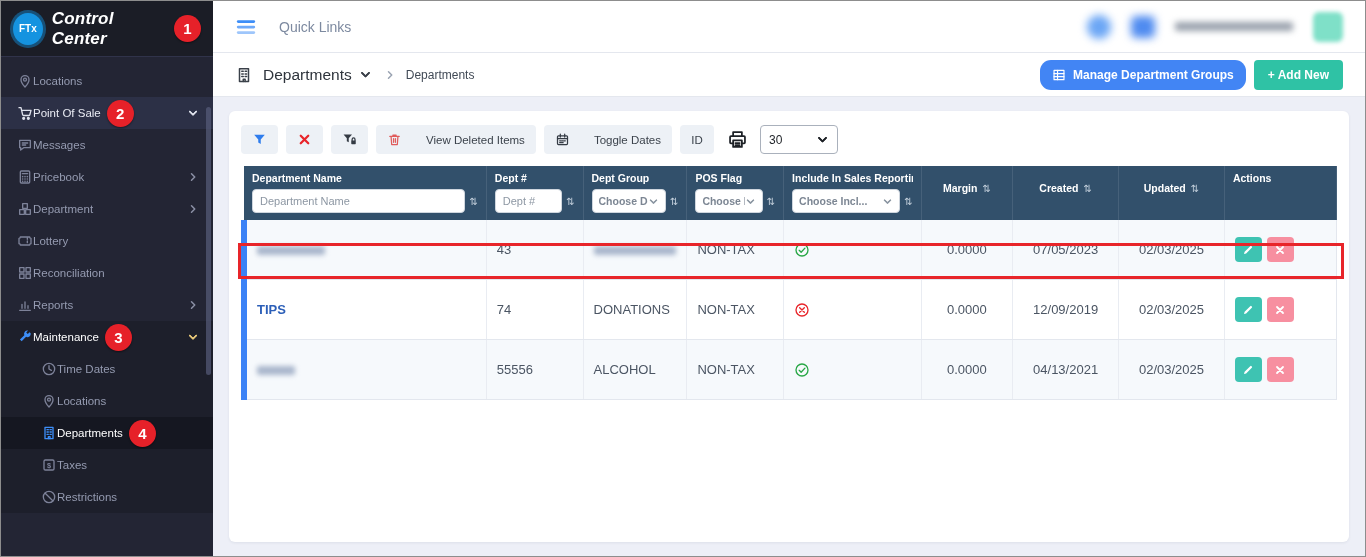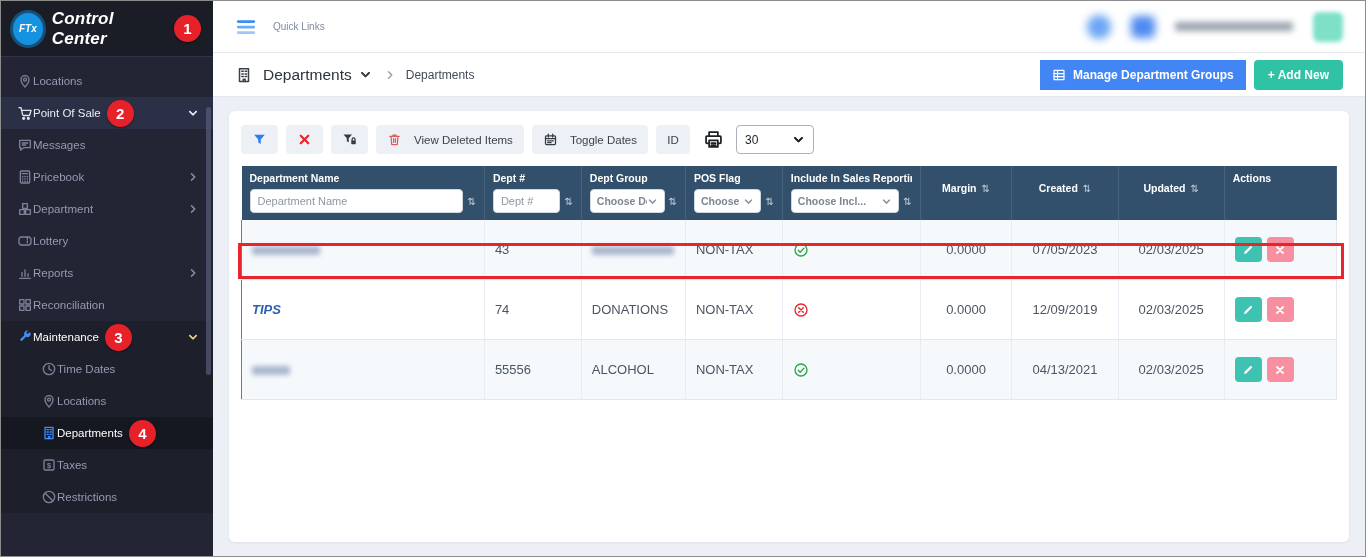--- a/index.html
+++ b/index.html
@@ -6,21 +6,21 @@
   html,body { background:#cfcfcf; font-family:"Liberation Sans", sans-serif; }
   .window { width:1366px; height:557px; border:1px solid #8d8d8d; background:#edeff7;
             display:flex; overflow:hidden; position:relative; }
 
   
   .sidebar { width:212px; min-width:212px; background:#232534; height:100%; position:relative; }
   .logo { height:56px; background:#1b1d26; display:flex; align-items:center; padding:0 12px; gap:9px;
           border-bottom:1px solid #30334a; }
   .gear { width:32px; height:32px; border-radius:50%; background:#1593e0; color:#fff;
           display:flex; align-items:center; justify-content:center; font-size:10px; font-weight:bold;
-          font-style:italic; box-shadow:0 0 0 3px rgba(21,147,224,.45); }
+          box-shadow:0 0 0 3px rgba(21,147,224,.45); }
   .logo-text { color:#fff; font-size:17px; font-weight:bold; font-style:italic; letter-spacing:.2px; }
   .num-badge { min-width:27px; height:27px; border-radius:50%; background:#e62129; color:#fff;
                font-size:15px; font-weight:bold; display:inline-flex; align-items:center; justify-content:center;
                box-shadow:0 1px 2px rgba(0,0,0,.45); flex:none; }
   .side-nav { padding-top:8px; }
   .side-item { height:32px; display:flex; align-items:center; gap:0; padding:0 14px 0 16px;
                color:#959bb1; font-size:11.5px; cursor:pointer; position:relative; }
   .side-item .ic { width:16px; height:16px; color:#7d8299; flex:none; }
   .side-item .lbl { white-space:nowrap; }
   .side-item .chev { margin-left:auto; width:12px; height:12px; color:#8b90a5; }
@@ -35,49 +35,49 @@
   .side-item.sub-active .ic { color:#3d8ef8; }
   .side-item .num-badge { margin-left:6px; }
   .side-scrollbar { position:absolute; right:2px; top:106px; width:5px; height:268px;
                     background:#5a6180; border-radius:3px; opacity:.65; }
 
   
   .main { flex:1; display:flex; flex-direction:column; min-width:0; }
   .topbar { height:52px; background:#fff; border-bottom:1px solid #e4e7ee; display:flex;
             align-items:center; padding:0 22px; }
   .menu-btn { width:22px; height:22px; color:#3d8ef8; cursor:pointer; }
-  .quick-links { margin-left:16px; color:#7d8aa0; font-size:10px; cursor:pointer; }
+  .quick-links { margin-left:22px; color:#7d8aa0; font-size:14px; cursor:pointer; }
   .top-right { margin-left:auto; display:flex; align-items:center; gap:20px; }
   .search-dot { width:24px; height:24px; border-radius:50%; background:#6ba6f5; filter:blur(4px); cursor:pointer; }
   .chat-dot { width:24px; height:22px; border-radius:5px; background:#4f8bf0; filter:blur(4px); cursor:pointer; }
   .user-name-redacted { width:118px; height:9px; border-radius:2px; background:#9aa2ad; filter:blur(3px); }
   .avatar { width:30px; height:30px; border-radius:6px; background:#7fe0c8; filter:blur(2px); cursor:pointer; }
 
   .pagebar { height:44px; background:#fff; border-bottom:1px solid #e4e7ee; display:flex;
              align-items:center; padding:0 22px; }
   .pb-icon { width:18px; height:18px; color:#3a4049; }
   .pb-title { margin-left:10px; font-size:15.5px; color:#2e343c; font-weight:500; cursor:pointer; }
   .pb-caret { width:13px; height:13px; color:#3a4049; margin-left:7px; cursor:pointer; }
   .pb-sep { width:12px; height:12px; color:#9aa3b2; margin:0 10px 0 12px; }
   .pb-trail { font-size:12px; color:#414a56; }
   .pb-right { margin-left:auto; display:flex; gap:8px; }
-  .btn-blue { background:#4285f4; color:#fff; border:none; border-radius:0; font-size:12px; font-weight:bold;
+  .btn-blue { background:#4285f4; color:#fff; border:none; border-radius:11px; font-size:12px; font-weight:bold;
               padding:8px 12px; display:flex; align-items:center; gap:7px; cursor:pointer; font-family:inherit; }
   .btn-teal { background:#2fc2a5; color:#fff; border:none; border-radius:4px; font-size:12px; font-weight:bold;
               padding:8px 14px; cursor:pointer; font-family:inherit; }
   .btn-blue .ic { width:14px; height:14px; }
 
   .content { flex:1; padding:14px 16px; overflow:hidden; }
   .card { background:#fff; border-radius:6px; height:100%; padding:14px 12px;
           box-shadow:0 1px 3px rgba(40,50,80,.08); position:relative; }
 
   
   .toolbar { display:flex; align-items:center; gap:8px; }
   .tb-btn { background:#edf1f6; border:none; border-radius:4px; height:29px; min-width:34px;
-            display:flex; align-items:center; justify-content:center; gap:12px; padding:0 11px;
+            display:flex; align-items:center; justify-content:center; gap:24px; padding:0 11px;
             font-size:11.5px; color:#3c434c; cursor:pointer; font-family:inherit; }
   .tb-btn .ic { width:15px; height:15px; }
   .ic-filter { color:#2f7ded; }
   .ic-x { color:#e8252a; }
   .ic-funnel-lock { color:#343b44; }
   .ic-trash { color:#e05b5b; }
   .ic-cal { color:#343b44; }
   .print-btn { background:none; border:none; width:30px; height:29px; display:flex; align-items:center;
                justify-content:center; cursor:pointer; color:#1d2126; }
   .print-btn .ic { width:21px; height:21px; }
@@ -100,21 +100,21 @@
                font-size:11px; color:#333; font-family:inherit; }
   .flt input::placeholder { color:#8d97a3; }
   .flt .sel { flex:1; min-width:0; height:24px; background:#fff; border:1px solid #cfd6de; border-radius:4px;
               display:flex; align-items:center; justify-content:space-between; padding:0 6px; cursor:pointer; }
   .flt .sel .sel-txt { font-size:10.5px; color:#7c8693; white-space:nowrap; overflow:hidden; }
   .flt .sel .ic { width:11px; height:11px; color:#8d97a3; flex:none; }
   tbody td { font-size:13px; color:#4b5563; height:31px; padding:17px 10px; border-bottom:1px solid #e3e7ee;
              border-right:1px solid #e9ecf2; white-space:nowrap; overflow:hidden; }
   tbody tr:nth-child(odd) td { background:#f6f9fc; }
   tbody tr:nth-child(even) td { background:#fff; }
-  tbody tr td:first-child { border-left:1px solid #3b82f6;font-style:italic; }
+  tbody tr td:first-child { border-left:6px solid #3b82f6; }
   tbody tr td:last-child { border-right:1px solid #e3e7ee; }
   td.c { text-align:center; }
   .dept-link { color:#2c5fb8; font-weight:bold; cursor:pointer; }
   .redact { display:inline-block; height:9px; border-radius:2px; background:#a9b6cc; filter:blur(2.5px); vertical-align:middle; }
   .flag-ic { width:16px; height:16px; display:inline-block; vertical-align:middle; }
   .flag-yes { color:#28a745; }
   .flag-no { color:#e8252a; }
   .act-btn { width:27px; height:25px; border:none; border-radius:4px; color:#fff; display:inline-flex;
              align-items:center; justify-content:center; cursor:pointer; margin-right:5px; }
   .act-edit { background:#3ec3b2; }
@@ -207,41 +207,41 @@
             <svg viewBox="0 0 24 24" fill="none" stroke="currentColor" stroke-width="2" stroke-linecap="round" stroke-linejoin="round">
               <path d="M3 8a2 2 0 0 0 2-2h14a2 2 0 0 0 2 2v8a2 2 0 0 0-2 2H5a2 2 0 0 0-2-2z"></path>
               <path d="M15.5 7v10" stroke-dasharray="2.5 2.5"></path>
             </svg>
           </span>
           <span class="lbl">Lottery</span>
         </div>
         <div class="side-item">
           <span class="ic">
             <svg viewBox="0 0 24 24" fill="none" stroke="currentColor" stroke-width="2" stroke-linecap="round" stroke-linejoin="round">
+              <rect x="4" y="4" width="6.5" height="6.5"></rect>
+              <rect x="13.5" y="4" width="6.5" height="6.5"></rect>
+              <rect x="4" y="13.5" width="6.5" height="6.5"></rect>
+              <rect x="13.5" y="13.5" width="6.5" height="6.5"></rect>
+            </svg>
+          </span>
+          <span class="lbl">Reconciliation</span>
+        </div>
+        <div class="side-item">
+          <span class="ic">
+            <svg viewBox="0 0 24 24" fill="none" stroke="currentColor" stroke-width="2" stroke-linecap="round" stroke-linejoin="round">
               <path d="M4 20h16"></path>
               <path d="M7.5 17v-6M12 17V7.5M16.5 17v-4"></path>
             </svg>
           </span>
           <span class="lbl">Reports</span>
           <span class="ic chev">
             <svg viewBox="0 0 24 24" fill="none" stroke="currentColor" stroke-width="3" stroke-linecap="round" stroke-linejoin="round">
               <path d="M9 5.5l6.5 6.5L9 18.5"></path>
             </svg>
           </span>
-        </div>
-        <div class="side-item">
-          <span class="ic">
-            <svg viewBox="0 0 24 24" fill="none" stroke="currentColor" stroke-width="2" stroke-linecap="round" stroke-linejoin="round">
-              <rect x="4" y="4" width="6.5" height="6.5"></rect>
-              <rect x="13.5" y="4" width="6.5" height="6.5"></rect>
-              <rect x="4" y="13.5" width="6.5" height="6.5"></rect>
-              <rect x="13.5" y="13.5" width="6.5" height="6.5"></rect>
-            </svg>
-          </span>
-          <span class="lbl">Reconciliation</span>
         </div>
         <div class="side-item maint-block emph">
           <span class="ic">
             <svg viewBox="0 0 24 24" fill="none" stroke="currentColor" stroke-width="2" stroke-linecap="round" stroke-linejoin="round">
               <path d="M20.5 6.2a5 5 0 0 1-6.9 5.6L7 18.4l-2.6-2.6 6.6-6.5A5 5 0 0 1 16.6 2.4l-2.8 2.8 2.3 2.3 2.8-2.8z" fill="currentColor" stroke="none"></path>
             </svg>
           </span>
           <span class="lbl">Maintenance</span>
           <span class="num-badge">3</span>
           <span class="ic chev">

